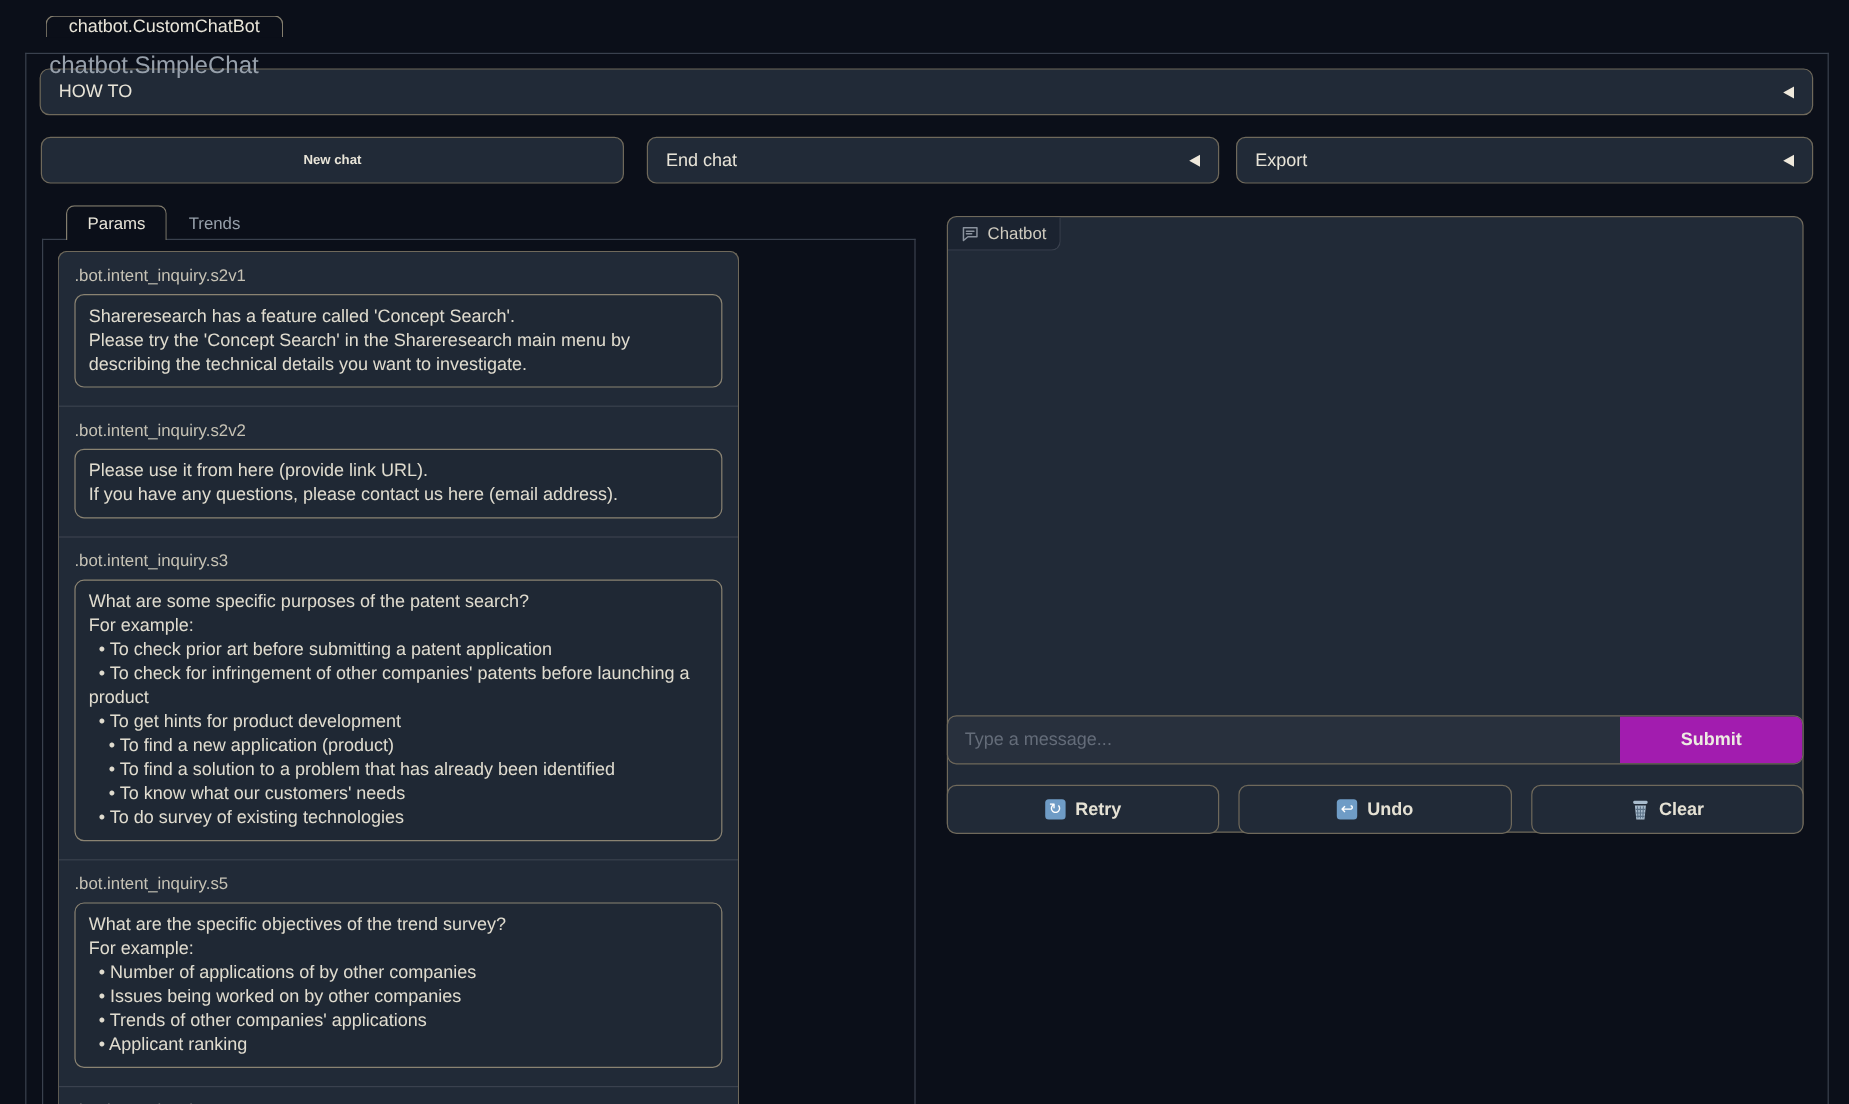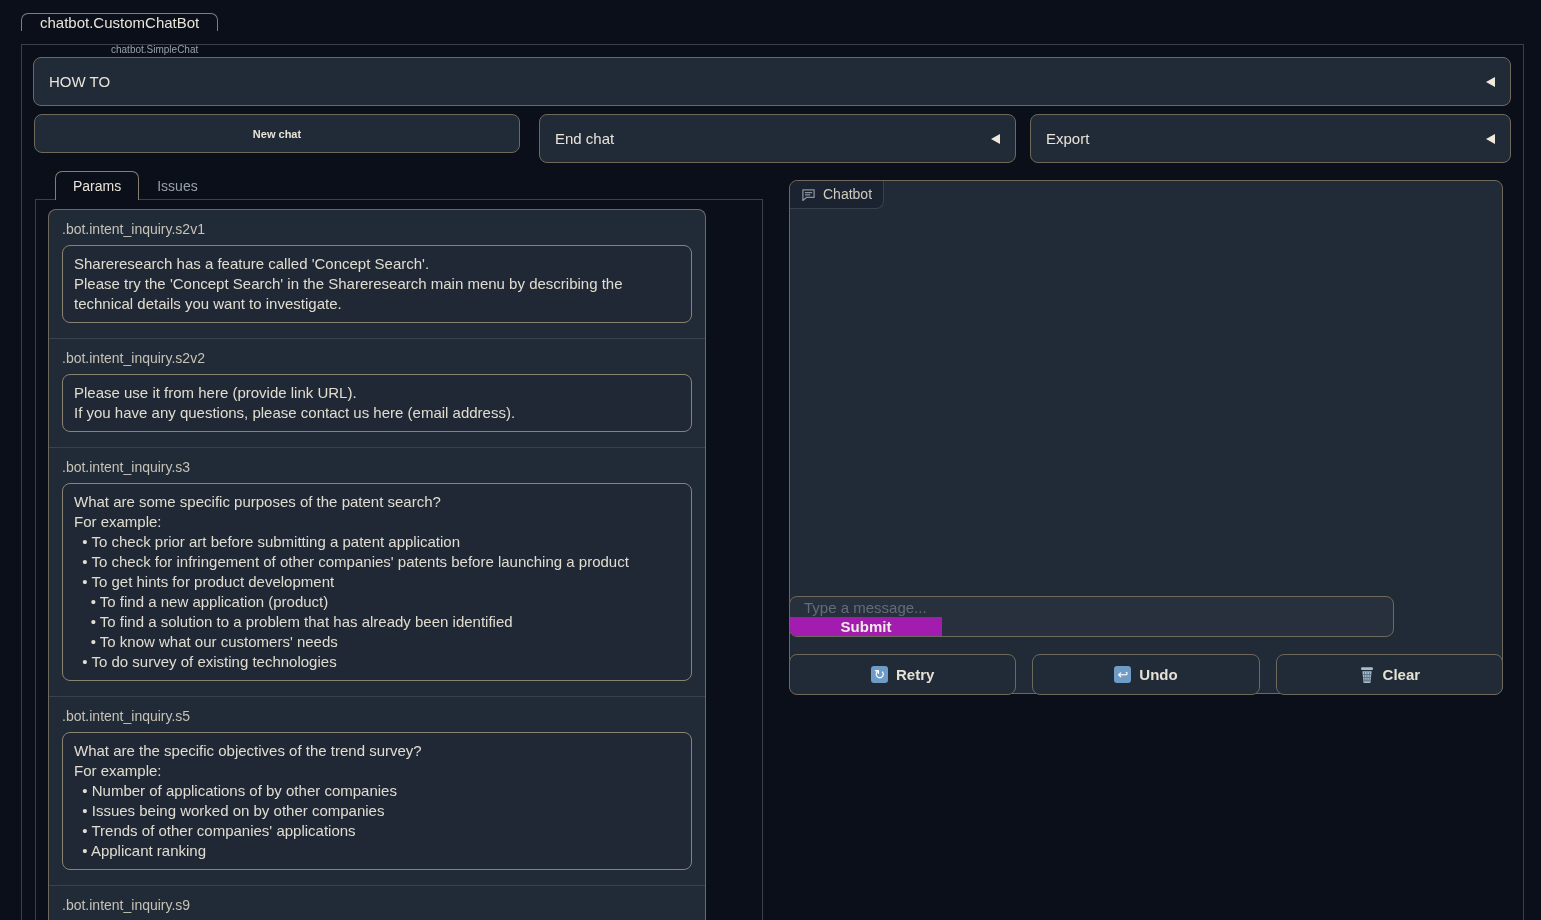--- a/index.html
+++ b/index.html
@@ -8,56 +8,56 @@
     background:#0b0f19;color:#e5e1d4;
     font-family:"Liberation Sans","DejaVu Sans",sans-serif;
   }
   
   .outer-panel{position:absolute;left:21px;top:44px;width:1503px;height:876px;
     border:1px solid #3a414e;border-bottom:none;box-sizing:border-box;}
   .toptabs{position:absolute;left:21px;top:13px;height:32px;display:flex;z-index:3;align-items:flex-end;flex-direction:column;}
   .tab-active{box-sizing:border-box;height:32px;padding:0 18px;display:flex;align-items:center;
     background:#0b0f19;border:1px solid #847e6e;border-bottom:none;border-radius:7px 7px 0 0;
     font-size:15px;color:#e8e4d8;cursor:pointer;}
-  .tab-inactive{height:31px;padding:0 20px;display:flex;align-items:center;color:#97a0ab;font-size:10px;cursor:pointer;margin-top:13px;}
+  .tab-inactive{height:31px;padding:0 20px;display:flex;align-items:center;color:#97a0ab;font-size:20px;cursor:pointer;margin-top:13px;}
   
-  .accordion{position:absolute;box-sizing:border-box;height:49px;background:#212a37;
+  .accordion{position:absolute;box-sizing:border-box;height:39px;background:#212a37;
     border:1px solid #6f695b;border-radius:8px;display:flex;align-items:center;
     justify-content:space-between;padding:0 15px;font-size:15px;color:#e8e4d8;cursor:pointer;}
   .caret{width:0;height:0;border-top:5px solid transparent;border-bottom:5px solid transparent;
     border-right:9px solid #efe9dc;}
   .acc-howto{left:33px;top:57px;width:1478px;}
   .acc-endchat{left:539px;top:114px;width:477px;}
   .acc-export{left:1030px;top:114px;width:481px;}
   .btn-newchat{position:absolute;left:34px;top:114px;width:486px;height:39px;box-sizing:border-box;
     background:#212a37;border:1px solid #6f695b;border-radius:8px;color:#e8e4d8;
     font-weight:bold;font-size:11px;font-family:inherit;cursor:pointer;}
   
   .left-panel{position:absolute;left:35px;top:199px;width:728px;height:721px;
     border:1px solid #3a414e;border-bottom:none;box-sizing:border-box;}
   .lefttabs{position:absolute;left:35px;top:171px;height:29px;display:flex;z-index:3;align-items:flex-end;padding-left:20px;}
   .ltab-active{box-sizing:border-box;height:29px;padding:0 17px;display:flex;align-items:center;
     background:#0b0f19;border:1px solid #847e6e;border-bottom:none;border-radius:7px 7px 0 0;
     font-size:14px;color:#e8e4d8;cursor:pointer;}
   .ltab-inactive{height:28px;padding:0 18px;display:flex;align-items:center;color:#97a0ab;font-size:14px;cursor:pointer;}
-  .group{position:absolute;left:48px;top:209px;width:658px;height:712px;box-sizing:border-box;
+  .group{position:absolute;left:48px;top:209px;width:568px;height:712px;box-sizing:border-box;
     background:#212a37;border:1px solid #6f695b;border-bottom:none;border-radius:8px 8px 0 0;overflow:hidden;}
   .sec{padding:11px 13px 15px;}
   .sec + .sec{border-top:1px solid #3a414e;}
   .sec-label{font-size:14px;color:#c6c2b5;margin-bottom:8px;}
   .sec-box{box-sizing:border-box;border:1px solid #8a8372;border-radius:8px;background:#1f2834;
     padding:8px 11px;font-size:15px;line-height:20px;white-space:pre-wrap;color:#e0dccf;min-height:38px;}
   
   .chat-panel{position:absolute;left:789px;top:180px;width:714px;height:514px;box-sizing:border-box;
     background:#212a37;border:1px solid #6f695b;border-radius:8px;}
   .chat-label{position:absolute;top:0;left:0;display:flex;align-items:center;gap:7px;
     padding:5px 11px 6px;background:#1b2330;border-right:1px solid #3a414e;border-bottom:1px solid #3a414e;
     border-radius:8px 0 8px 0;font-size:14px;color:#cfcbbf;}
-  .msg-row{position:absolute;left:789px;top:596px;width:605px;height:41px;box-sizing:border-box;
-    border:1px solid #6f695b;border-radius:8px;display:flex;overflow:hidden;background:#28303d;flex-direction:column;}
+  .msg-row{position:absolute;left:789px;top:596px;width:714px;height:41px;box-sizing:border-box;
+    border:1px solid #6f695b;border-radius:8px;display:flex;overflow:hidden;background:#28303d;}
   .msg-input{flex:1;background:transparent;border:none;outline:none;color:#e5e1d4;
     font-size:15px;padding:0 14px;font-family:inherit;}
   .msg-input::placeholder{color:#646c79;}
   .msg-submit{width:152px;background:#a21caf;border:none;color:#edebe2;font-weight:bold;
     font-size:15px;font-family:inherit;cursor:pointer;}
   .btn-row{position:absolute;left:789px;top:654px;width:714px;height:41px;display:flex;gap:16px;}
   .chat-btn{flex:1;box-sizing:border-box;background:#212a37;border:1px solid #6f695b;border-radius:8px;
     display:flex;align-items:center;justify-content:center;gap:8px;font-size:15px;font-weight:bold;
     color:#e5e1d4;cursor:pointer;font-family:inherit;}
   .icon-sq{width:17px;height:17px;border-radius:3px;background:#6f9cc6;color:#ffffff;
@@ -87,21 +87,21 @@
     <span class="caret"></span>
   </div>
   <div class="accordion acc-export">
     <span>Export</span>
     <span class="caret"></span>
   </div>
 
   <div class="left-panel"></div>
   <div class="lefttabs">
     <div class="ltab-active">Params</div>
-    <div class="ltab-inactive">Issues</div>
+    <div class="ltab-inactive">Trends</div>
   </div>
 
   <div class="group">
     <div class="sec">
       <div class="sec-label">.bot.intent_inquiry.s2v1</div>
       <div class="sec-box">Shareresearch has a feature called 'Concept Search'.
 Please try the 'Concept Search' in the Shareresearch main menu by describing the technical details you want to investigate.</div>
     </div>
     <div class="sec">
       <div class="sec-label">.bot.intent_inquiry.s2v2</div>

